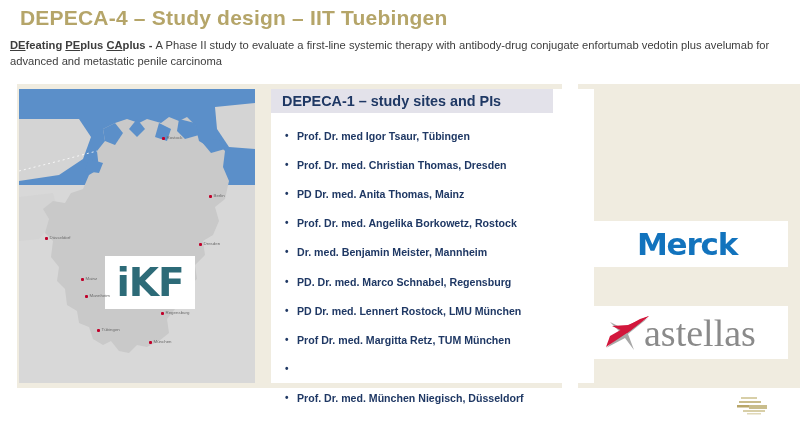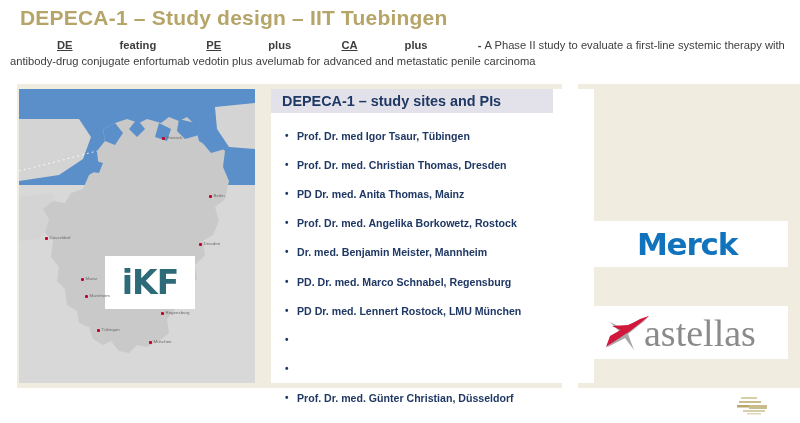--- a/index.html
+++ b/index.html
@@ -19,21 +19,21 @@
     color:#b5a569;
     letter-spacing:.2px;
     white-space:nowrap;
   }
   .subtitle{
     position:absolute;left:10px;top:38px;width:782px;
     font-size:11.2px;line-height:15.5px;
     color:#3d3d3d;
   }
   .subtitle .u{text-decoration:underline;}
-  .subtitle .b{font-weight:bold;margin-left:47px;}
+  .subtitle .b{font-weight:bold;}
 
   
   .beige-panel{
     position:absolute;left:0px;top:84px;width:800px;height:304px;
     background:#f0ece0;
   }
   .white-left-strip{
     position:absolute;left:0px;top:84px;width:17px;height:304px;
     background:#ffffff;
   }
@@ -49,21 +49,21 @@
     overflow:hidden;
   }
   .map-svg{position:absolute;left:0;top:0;width:236px;height:294px;display:block;}
   .ikf-logo-box{
     position:absolute;left:86px;top:167px;width:90px;height:53px;
     background:#ffffff;
     display:flex;align-items:center;justify-content:center;
   }
   .ikf-text{
     font-family:"DejaVu Sans", sans-serif;
-    font-size:33px;font-weight:bold;
+    font-size:39px;font-weight:bold;
     color:#2d6b78;
     letter-spacing:-1px;
     line-height:1;
   }
   .city{
     position:absolute;
     font-size:4.4px;
     color:#6a6a6a;
     white-space:nowrap;
     line-height:1;
@@ -143,21 +143,21 @@
   
   .footer-mark{
     position:absolute;left:735px;top:396px;width:38px;height:20px;
   }
 </style>
 </head>
 <body>
 
 <div class="slide">
 
-  <div class="title">DEPECA-1 – Study design – IIT Tuebingen</div>
+  <div class="title">DEPECA-4 – Study design – IIT Tuebingen</div>
 
   <div class="subtitle">
     <span class="u b">DE</span><span class="b">feating </span><span class="u b">PE</span><span class="b">plus </span><span class="u b">CA</span><span class="b">plus </span><span class="b">- </span><span>A Phase II study to evaluate a first-line systemic therapy with antibody-drug conjugate enfortumab vedotin plus avelumab for advanced and metastatic penile carcinoma</span>
   </div>
 
   <div class="beige-panel"></div>
   <div class="white-left-strip"></div>
   <div class="white-right-strip"></div>
 
   <div class="map-frame">
@@ -233,27 +233,28 @@
       <li>
           <span class="bullet">•</span>
           <span>PD. Dr. med. Marco Schnabel, Regensburg</span>
         </li>
       <li>
           <span class="bullet">•</span>
           <span>PD Dr. med. Lennert Rostock, LMU München</span>
         </li>
       <li>
           <span class="bullet">•</span>
-        </li>
-      <li>
-          <span class="bullet">•</span>
-        </li>
-      <li>
-          <span class="bullet">•</span>
-          <span>Prof. Dr. med. Günter Christian, Düsseldorf</span>
+          <span>Prof Dr. med. Margitta Retz, TUM München</span>
+        </li>
+      <li>
+          <span class="bullet">•</span>
+        </li>
+      <li>
+          <span class="bullet">•</span>
+          <span>Prof. Dr. med. München Niegisch, Düsseldorf</span>
         </li>
     </ul>
   </div>
 
   <div class="merck-box">
     <span class="merck-text">Merck</span>
   </div>
 
   <div class="astellas-box">
     <svg class="astellas-star" viewBox="0 0 46 38">

